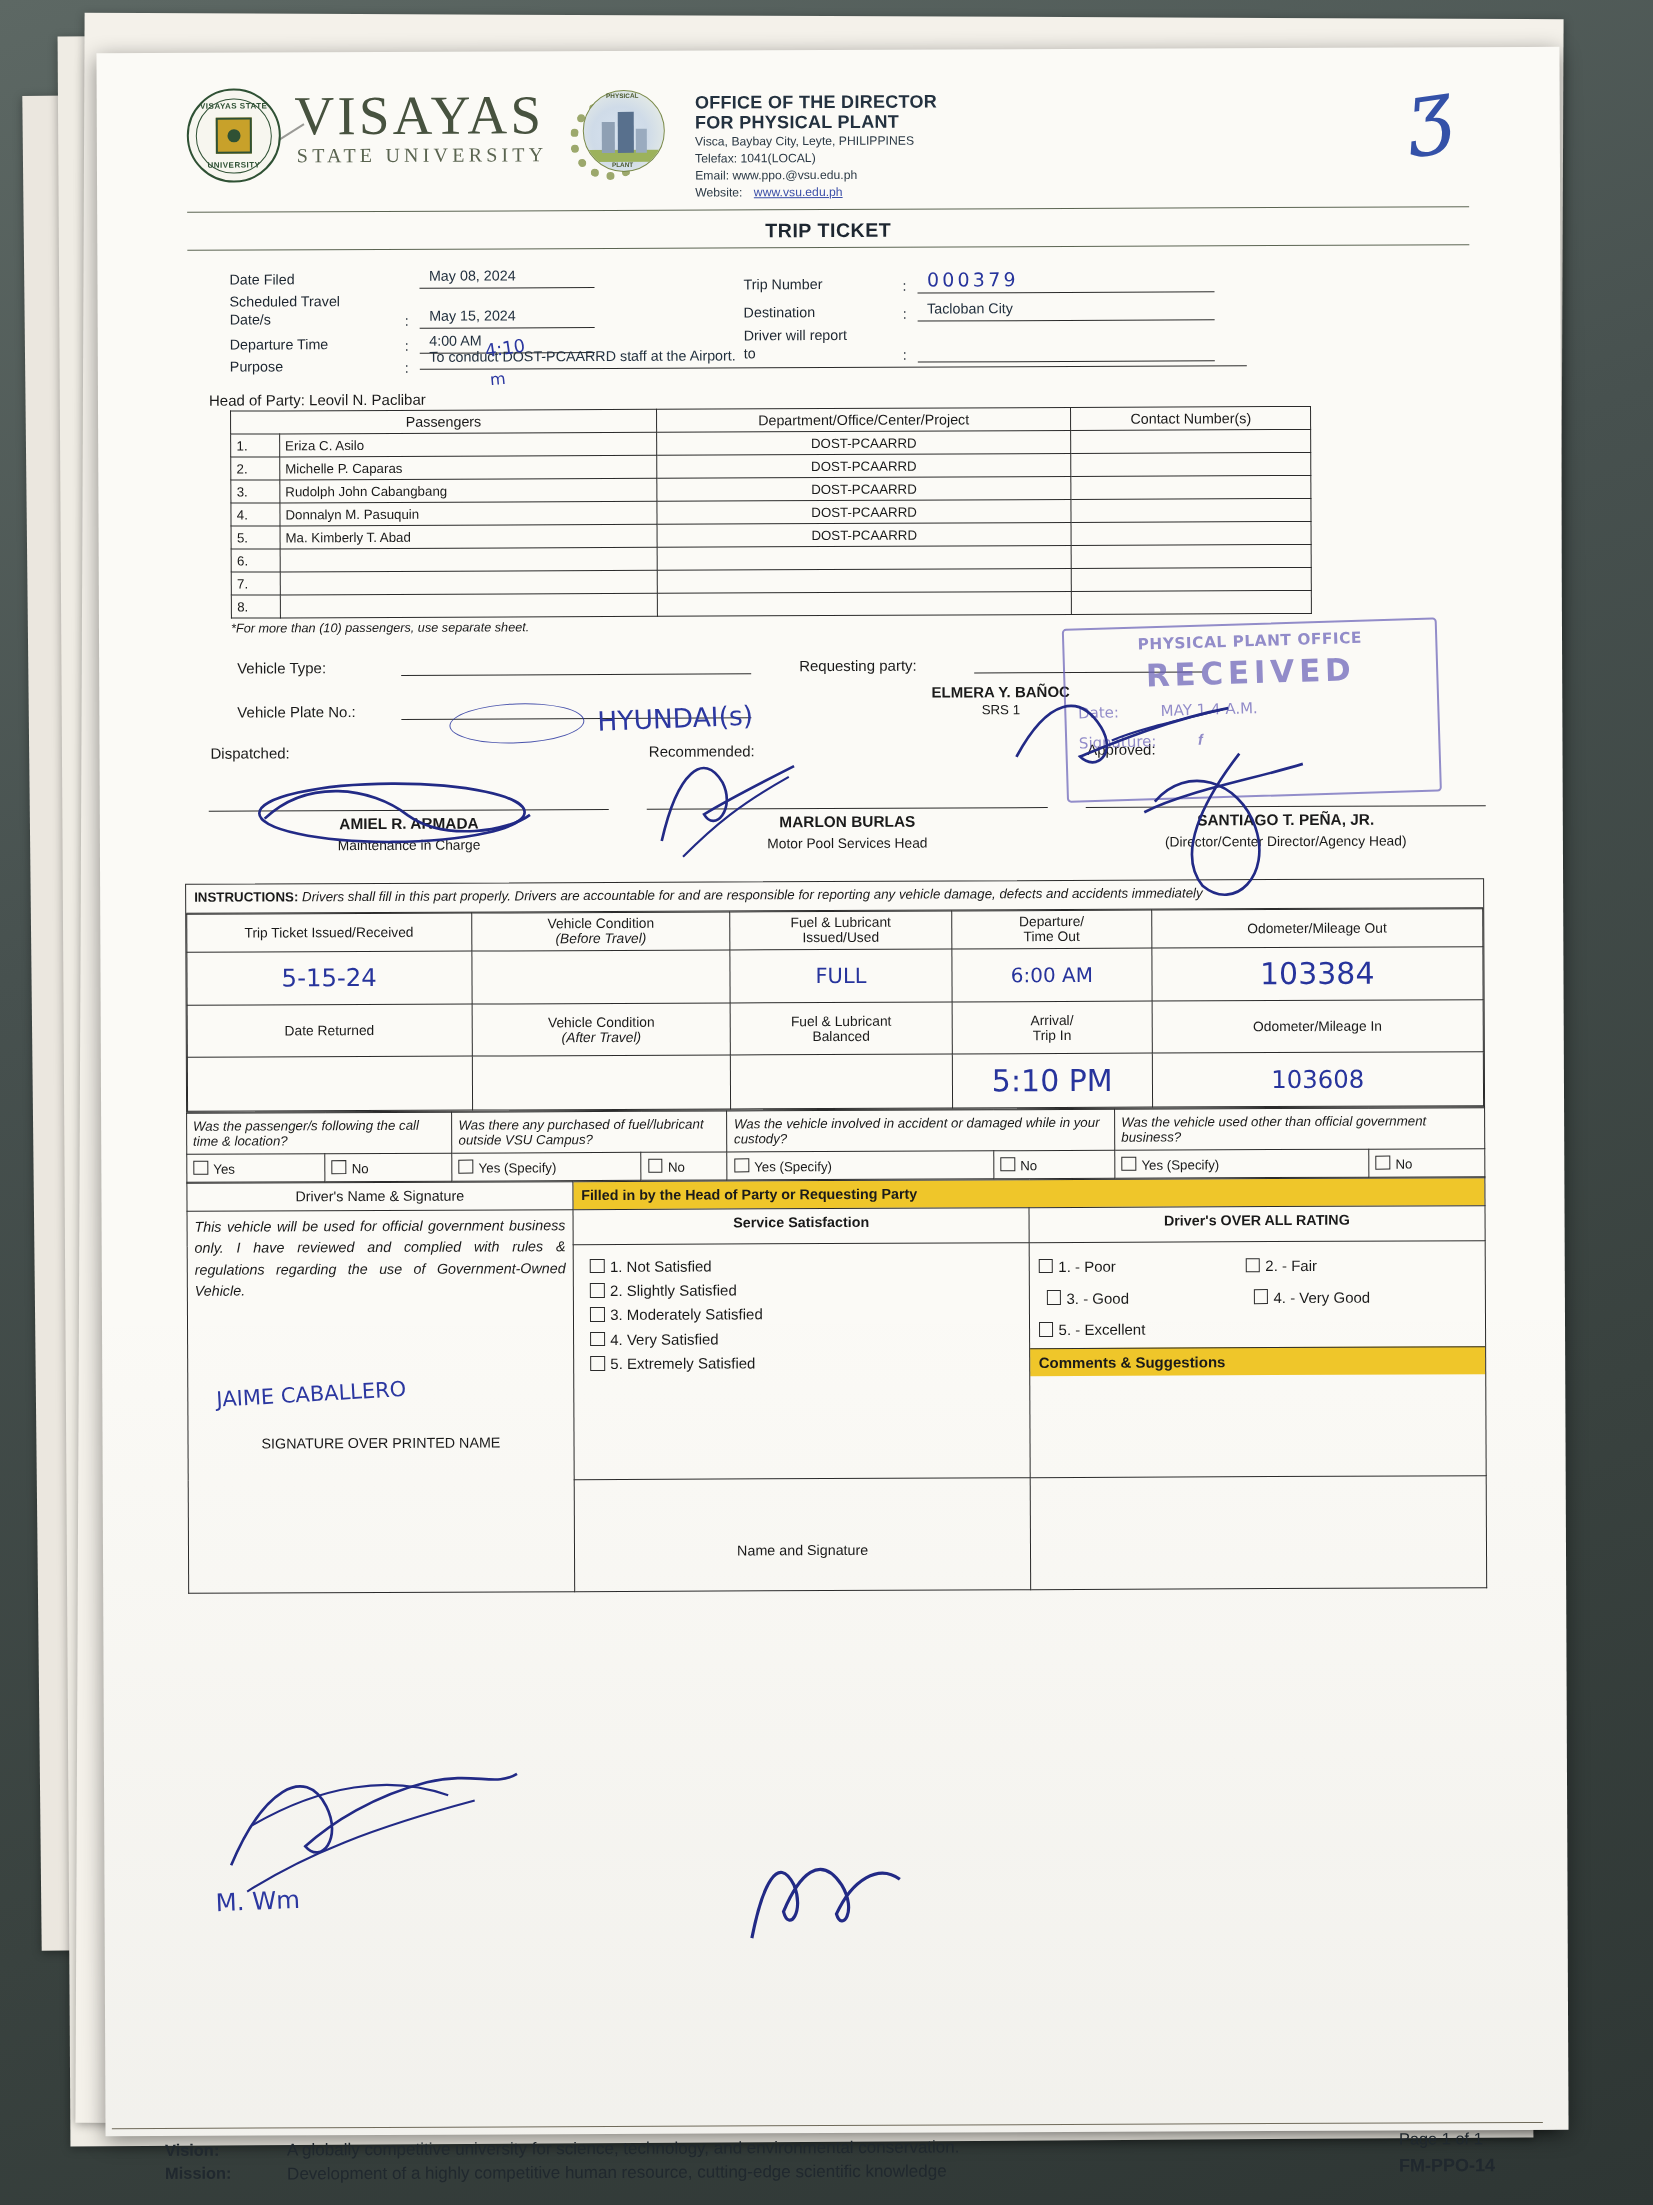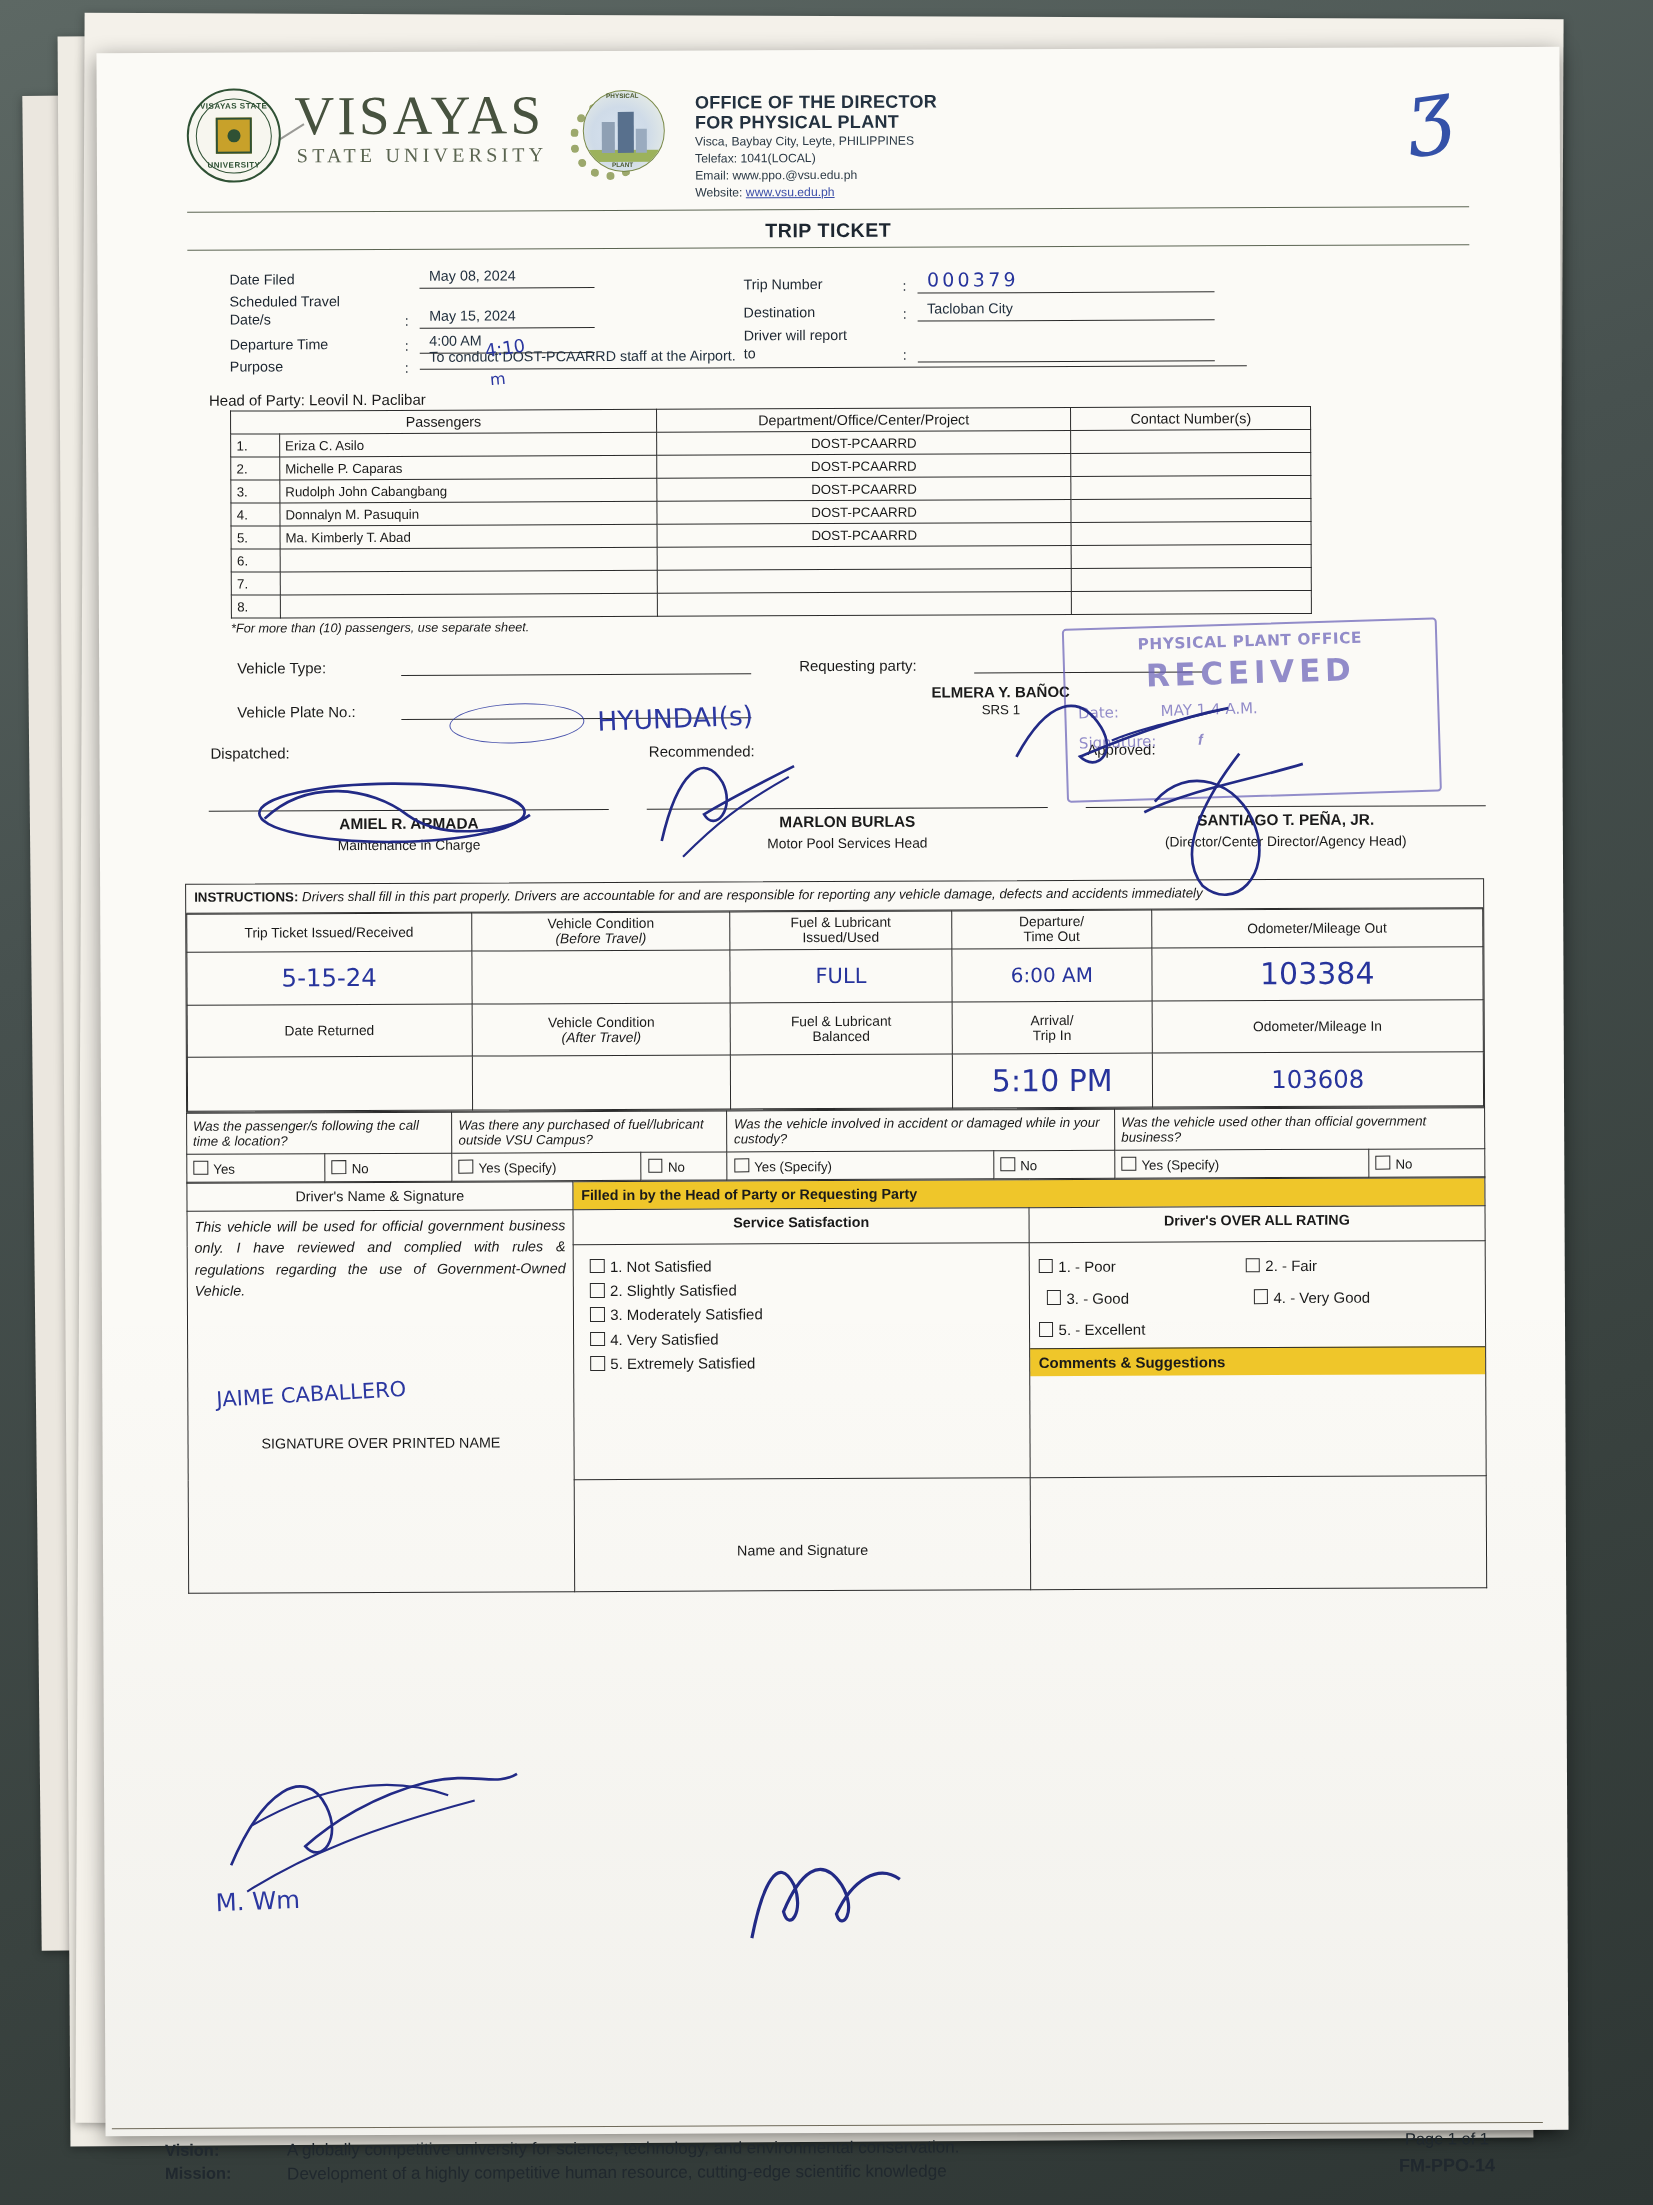--- a/index.html
+++ b/index.html
@@ -161,21 +161,21 @@
     flex: 1 1 auto;
   }
   .dir-title {
     font-size: 18px;
     font-weight: bold;
     color: #23313f;
     line-height: 1.16;
     letter-spacing: 0.3px;
   }
   .dir-line { font-size: 12.2px; color: #2b3945; line-height: 1.38; }
-  .dir-line .lnk { color: #3b4ea8; text-decoration: underline; }
+  .dir-line .lnk { color: #3b4ea8; text-decoration: underline; margin-left: 8px; }
 
   .rule {
     border-bottom: 1.6px solid #5b6452;
     margin: 8.5px 32px 0 32px;
   }
   .doc-title {
     text-align: center;
     font-size: 19.6px;
     font-weight: bold;
     letter-spacing: 0.5px;
@@ -330,21 +330,21 @@
     left: 101px;
     top: 2125px;
     width: 1463px;
     color: #20282e;
     transform: rotate(-0.25deg);
   }
   .footer .fline { border-top: 1.6px solid #6f6a5a; width: 1431px; margin-left: 10.6px;}
   .foot-grid { display: flex; margin-top: 9.5px; padding-left: 64px;}
   .foot-l { width: 122px; font-size: 16.4px; font-weight: bold; line-height: 1.45;}
   .foot-r { font-size: 17px; line-height: 1.45; }
-  .foot-right { position: absolute; right: 69px; top: 7px; text-align: center;}
+  .foot-right { position: absolute; right: 69px; top: 7px; text-align: left;}
   .foot-right .pg { font-size: 16.4px; }
   .foot-right .fm { font-size: 18px; font-weight: bold; margin-top: 7.4px;}
 
   
   .hw {
     position: absolute;
     font-family: "DejaVu Sans", sans-serif;
     color: #2b37a0;
     pointer-events: none;
     white-space: nowrap;

